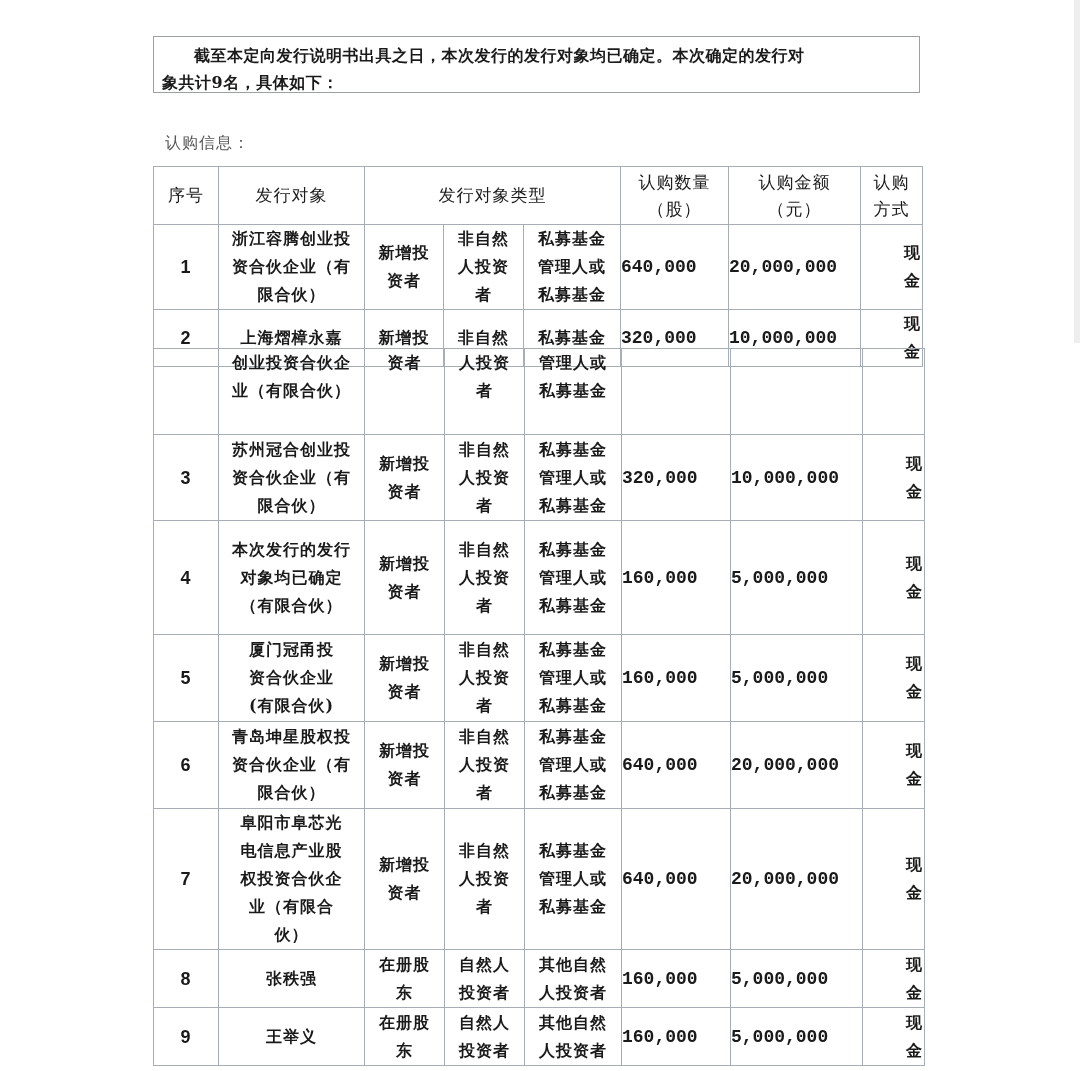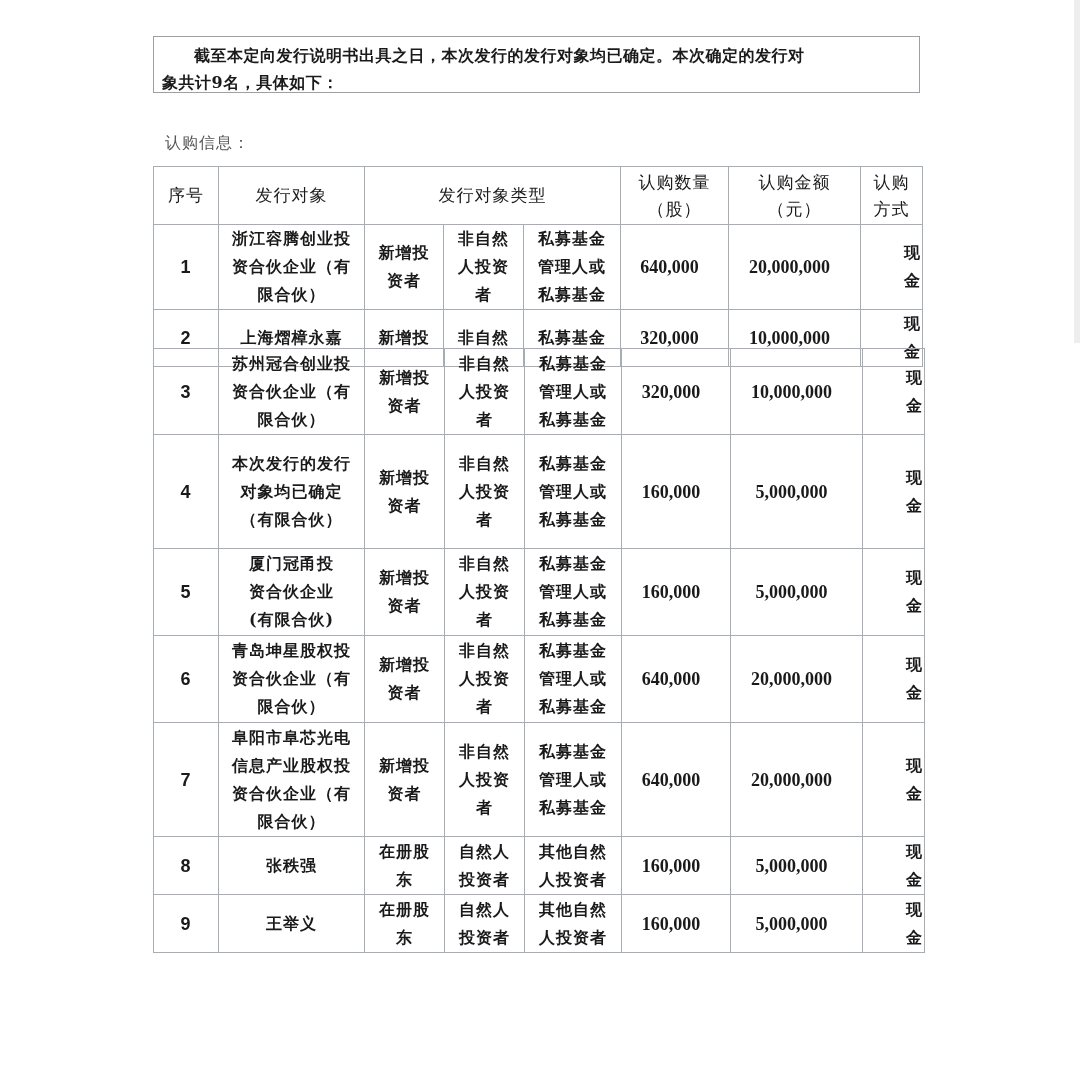--- a/index.html
+++ b/index.html
@@ -29,22 +29,22 @@
     table {
       position: absolute; border-collapse: collapse; table-layout: fixed;
       font-family: "DejaVu Serif", serif; font-weight: bold;
     }
     td, th {
       border: 1.5px solid #a6adb4; padding: 0; text-align: center; vertical-align: middle;
       font-size: 16px; line-height: 28px; letter-spacing: 1px;
     }
     th { font-family: "DejaVu Sans", sans-serif; font-weight: normal; font-size: 17px; line-height: 27px; }
     td.num {
-      text-align: center; padding-right: 10px;
-      font-family: Liberation Serif, serif; font-size: 18px; letter-spacing: 0;
+      text-align: left; padding-right: 10px;
+      font-family: Liberation Mono, monospace; font-size: 18px; letter-spacing: 0;
     }
     td.seq { font-family: "Liberation Sans", sans-serif; font-size: 18px; }
     td.pay { font-size: 16px; padding-left: 42px; }
     td.total-label { font-family: "DejaVu Sans", sans-serif; font-weight: normal; font-size: 17px; }
     .t1 { left: 153px; top: 166px; width: 769px; }
     .t2 { left: 153px; top: 348px; width: 771px; }
     .multi { display: block; }
   </style>
 </head>
 <body>
@@ -115,20 +115,30 @@
     <col style="width:65px">
       <col style="width:146px">
       <col style="width:80px">
       <col style="width:80px">
       <col style="width:97px">
       <col style="width:109px">
       <col style="width:132px">
       <col style="width:62px">
   </colgroup>
   <tbody>
+      <tr style="height:86px">
+    <td></td>
+    <td style="padding:0 10px;vertical-align:top">创业投资合伙企业（有限合伙）</td>
+    <td style="vertical-align:top">资者</td>
+    <td style="padding:0 10px;vertical-align:top">人投资者</td>
+    <td style="padding:0 12px;vertical-align:top">管理人或私募基金</td>
+    <td></td>
+    <td></td>
+    <td></td>
+  </tr>
   <tr style="height:86px">
     <td class="seq">3</td>
     <td style="padding:0 10px">苏州冠合创业投资合伙企业（有限合伙）</td>
     <td style="padding:0 10px">新增投资者</td>
     <td style="padding:0 10px">非自然人投资者</td>
     <td style="padding:0 12px">私募基金管理人或私募基金</td>
     <td class="num">320,000</td>
     <td class="num">10,000,000</td>
     <td class="pay">现金</td>
   </tr>
@@ -157,21 +167,21 @@
     <td style="padding:0 10px">青岛坤星股权投资合伙企业（有限合伙）</td>
     <td style="padding:0 10px">新增投资者</td>
     <td style="padding:0 10px">非自然人投资者</td>
     <td style="padding:0 12px">私募基金管理人或私募基金</td>
     <td class="num">640,000</td>
     <td class="num">20,000,000</td>
     <td class="pay">现金</td>
   </tr>
   <tr style="height:114px">
     <td class="seq">7</td>
-    <td style="padding:0 10px">阜阳市阜芯光电信息产业股权投资合伙企业（有限合伙）</td>
+    <td style="padding:0 18px">阜阳市阜芯光电信息产业股权投资合伙企业（有限合伙）</td>
     <td style="padding:0 10px">新增投资者</td>
     <td style="padding:0 10px">非自然人投资者</td>
     <td style="padding:0 12px">私募基金管理人或私募基金</td>
     <td class="num">640,000</td>
     <td class="num">20,000,000</td>
     <td class="pay">现金</td>
   </tr>
   <tr style="height:58px">
     <td class="seq">8</td>
     <td>张秩强</td>

